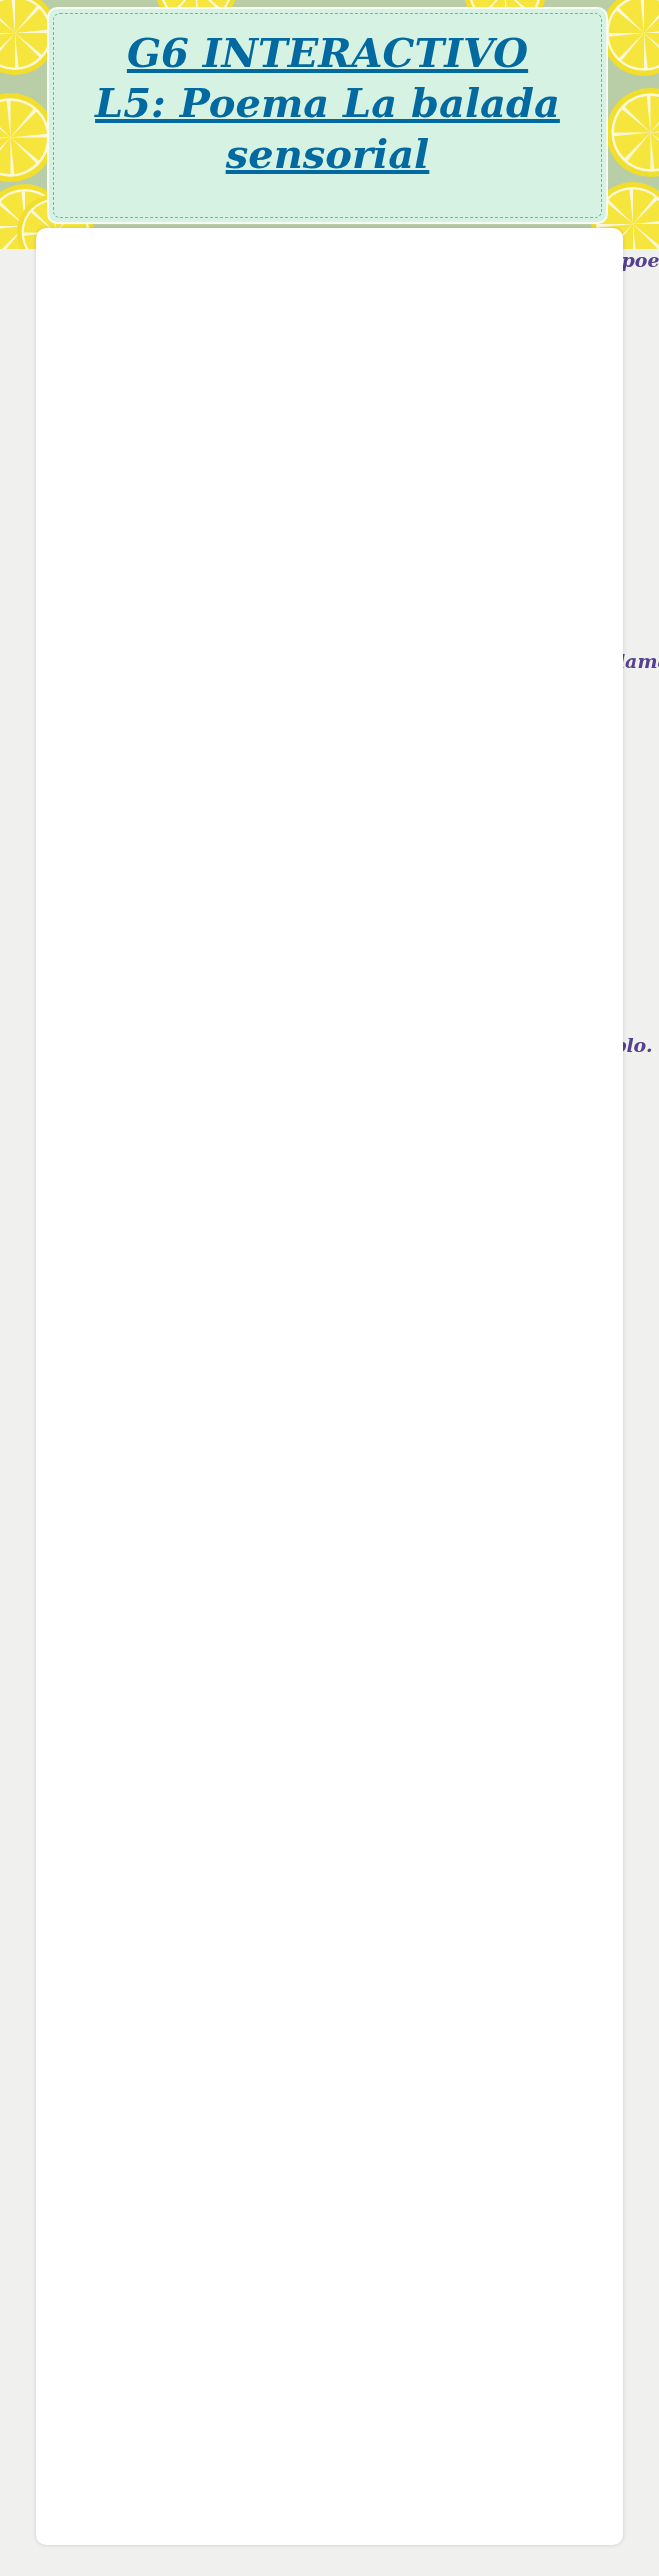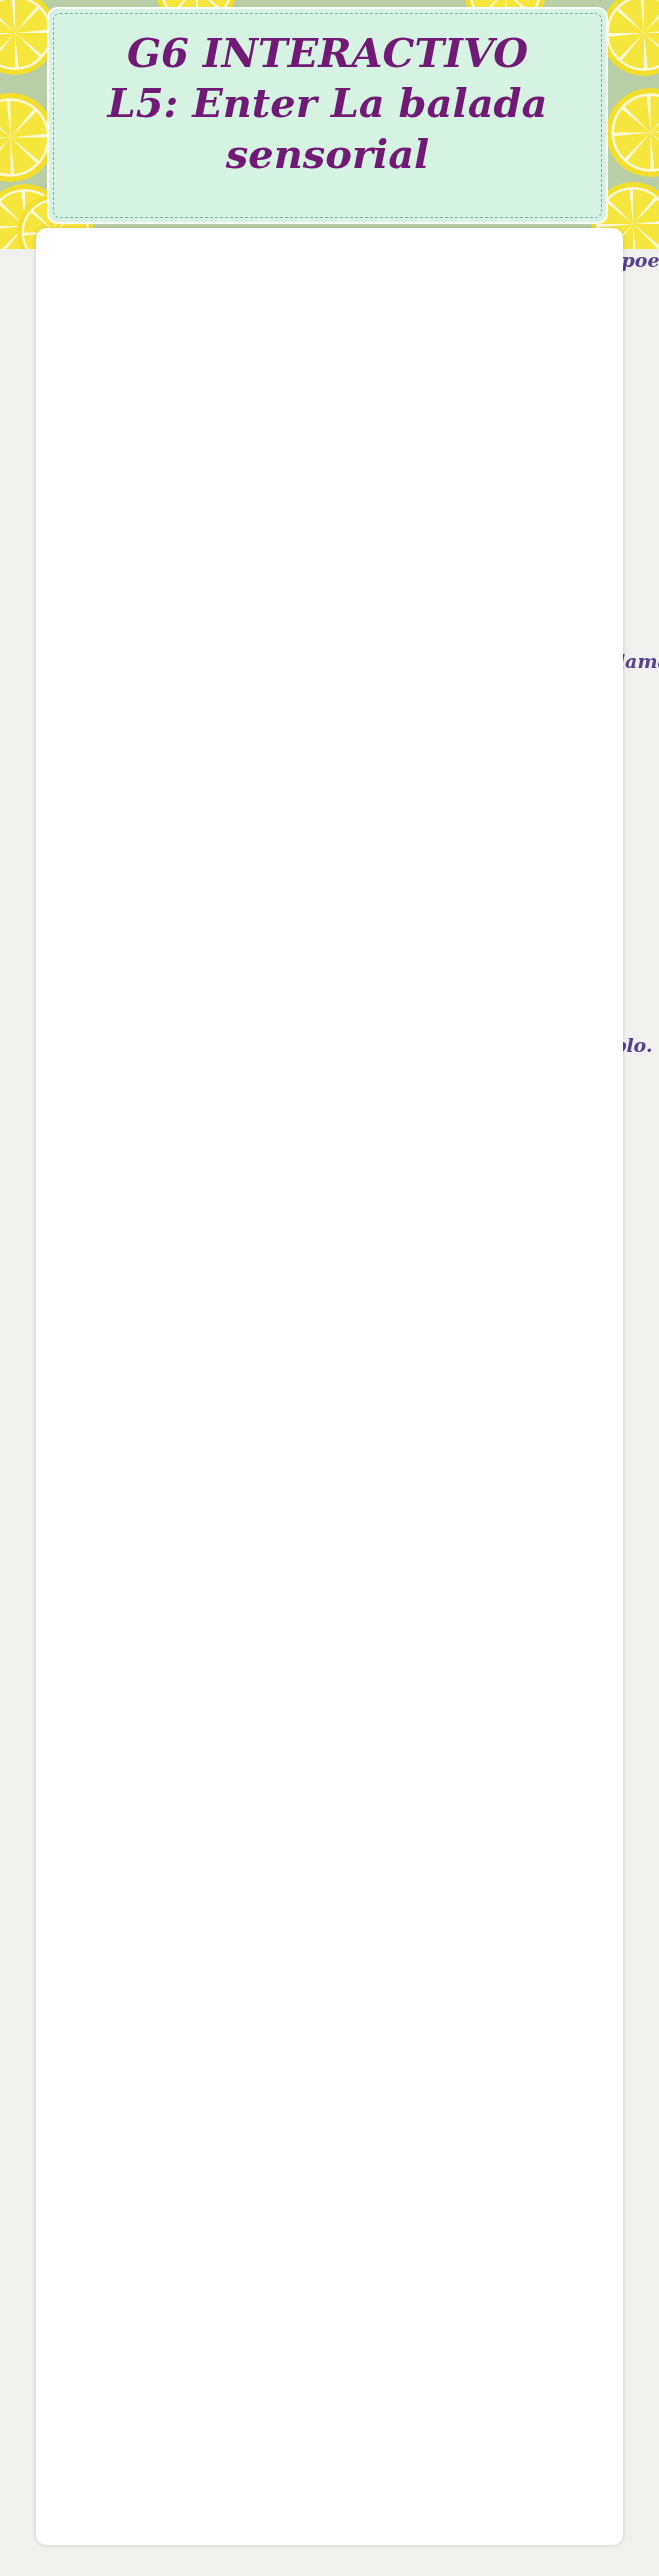--- a/index.html
+++ b/index.html
@@ -8,21 +8,21 @@
         font-family:"Liberation Sans",sans-serif;}
   .abs{position:absolute;}
 
   
   .header{position:absolute;left:0;top:0;width:659px;height:249px;background:#b9cda6;overflow:hidden;z-index:1;}
   .lemon{position:absolute;}
   .title-card{position:absolute;left:47px;top:6.9px;width:561px;height:217px;background:#d6f2e2;
               border:2.6px solid #f6fbf5;border-radius:10.3px;z-index:3;}
   .title-card:after{content:"";position:absolute;inset:4.3px;border:1.7px dashed #74b3a4;border-radius:6.9px;}
   .title-text{position:absolute;left:0;top:19px;width:100%;text-align:center;
-              font:italic 700 40px/1.26 "DejaVu Serif",serif;color:#701a75;}
+              font:italic 700 40px/1.26 "DejaVu Serif",serif;color:#0369a1;text-decoration:underline;}
 
   
   .card{position:absolute;left:36px;top:228px;width:587px;height:2317px;background:#fff;
         border-radius:10.3px;box-shadow:0 0 4.3px rgba(0,0,0,.15);z-index:5;}
 
   .heading{position:absolute;font:italic 700 19px "DejaVu Serif",serif;color:#55418e;white-space:nowrap;}
   .rule{position:absolute;width:539px;height:1.7px;background:#234459;}
 
   
   .opt{position:absolute;display:flex;align-items:center;height:39px;width:258px;cursor:pointer;}
@@ -128,21 +128,21 @@
         <use href="#lemonSlice"></use>
       </svg>
     <svg class="lemon" style="left:464px;top:-50px;width:82px;height:82px" viewBox="0 0 100 100">
         <use href="#lemonSlice"></use>
       </svg>
   </div>
 
   <div class="title-card">
     <div class="title-text">
       <div>G6 INTERACTIVO</div>
-      <div>L5: Enter La balada</div>
+      <div>L5: Poema La balada</div>
       <div>sensorial</div>
     </div>
   </div>
 
   <div class="card"></div>
 
   <div class="heading" style="left:53px;top:249px">Escucha el siguiente vídeo sobre la estructura de los poemas.</div>
   <div class="rule" style="left:58px;top:281px"></div>
 
   <div class="video">

